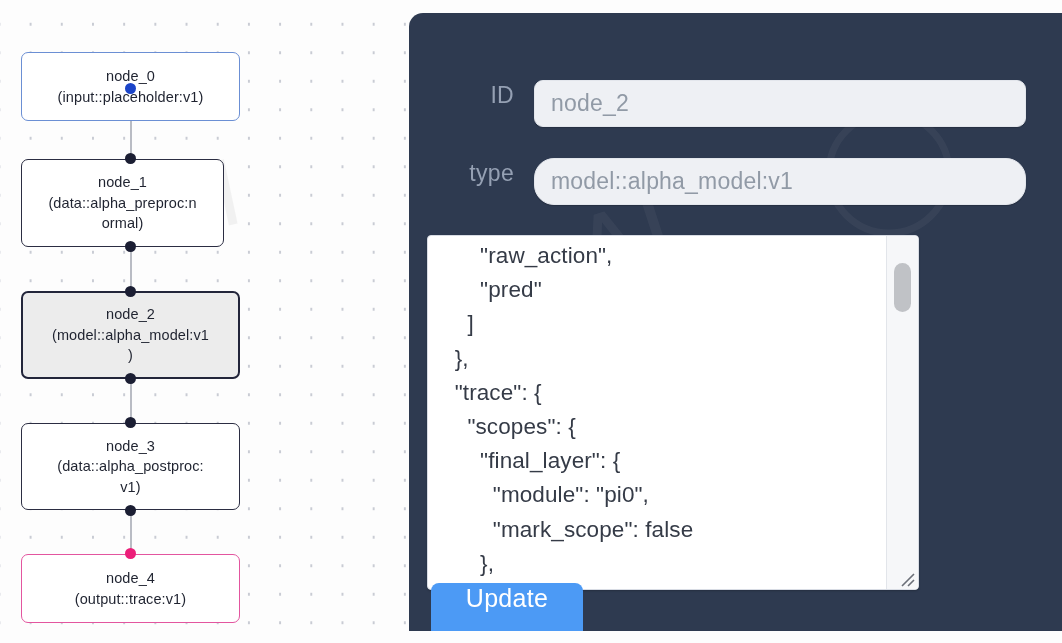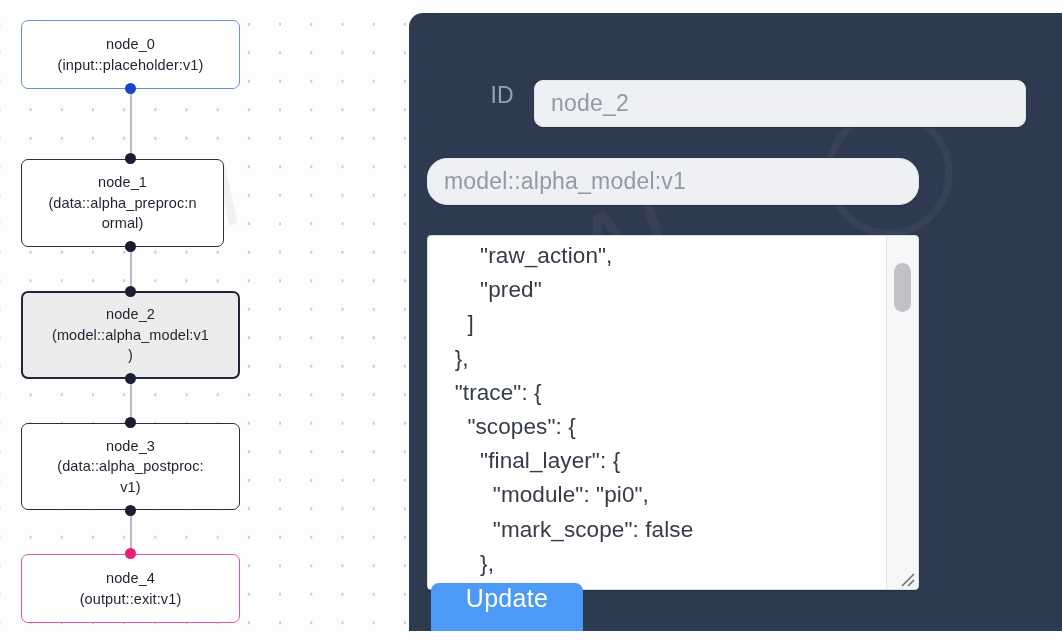--- a/index.html
+++ b/index.html
@@ -57,20 +57,21 @@
     z-index: 4;
   }
   .node .ntext {
     padding: 0 9px;
     word-break: break-all;
     white-space: pre-wrap;
   }
   .node.v-input {
     border-color: #6b8fd4;
     border-width: 1.4px;
+    margin-top: 32px;
   }
   .node.v-output {
     border-color: #e3559f;
     border-width: 1.5px;
   }
   .node.v-selected {
     background: #ececec;
     border-color: #22253a;
     border-width: 2.1px;
   }
@@ -294,39 +295,40 @@
   <div class="node" style="left:21px; top:423px; width:219px; height:87px;">
     <div class="ntext">node_3
 (data::alpha_postproc:
 v1)</div>
   </div>
   <div class="handle" style="left:125px; top:417px;"></div>
   <div class="handle" style="left:125px; top:505px;"></div>
 
   <div class="node v-output" style="left:21px; top:554px; width:219px; height:69px;">
     <div class="ntext">node_4
-(output::exit:v1)</div>
+(output::trace:v1)</div>
   </div>
   <div class="handle pink" style="left:125px; top:548px;"></div>
 
 </div>
 
 <div id="panel">
 
   <svg id="panel-wm" viewBox="0 0 480 520">
     <text x="60" y="250" font-family="DejaVu Sans, sans-serif" font-size="100" fill="#ffffff" transform="rotate(-18 60 250)">AI</text>
     <circle cx="360" cy="130" r="60" fill="none" stroke="#ffffff" stroke-width="7"></circle>
   </svg>
 
   <div class="form-row" id="row-id">
     <div class="form-label">ID</div>
     <div class="field" id="field-id">node_2</div>
   </div>
 
   <div class="form-row" id="row-type">
+    <div class="form-label">type</div>
     <div class="field" id="field-type">model::alpha_model:v1</div>
   </div>
 
   <div class="form-row" id="row-config">
     <div class="textarea-wrap">
       <pre id="config-text">      "raw_action",
       "pred"
     ]
   },
   "trace": {

